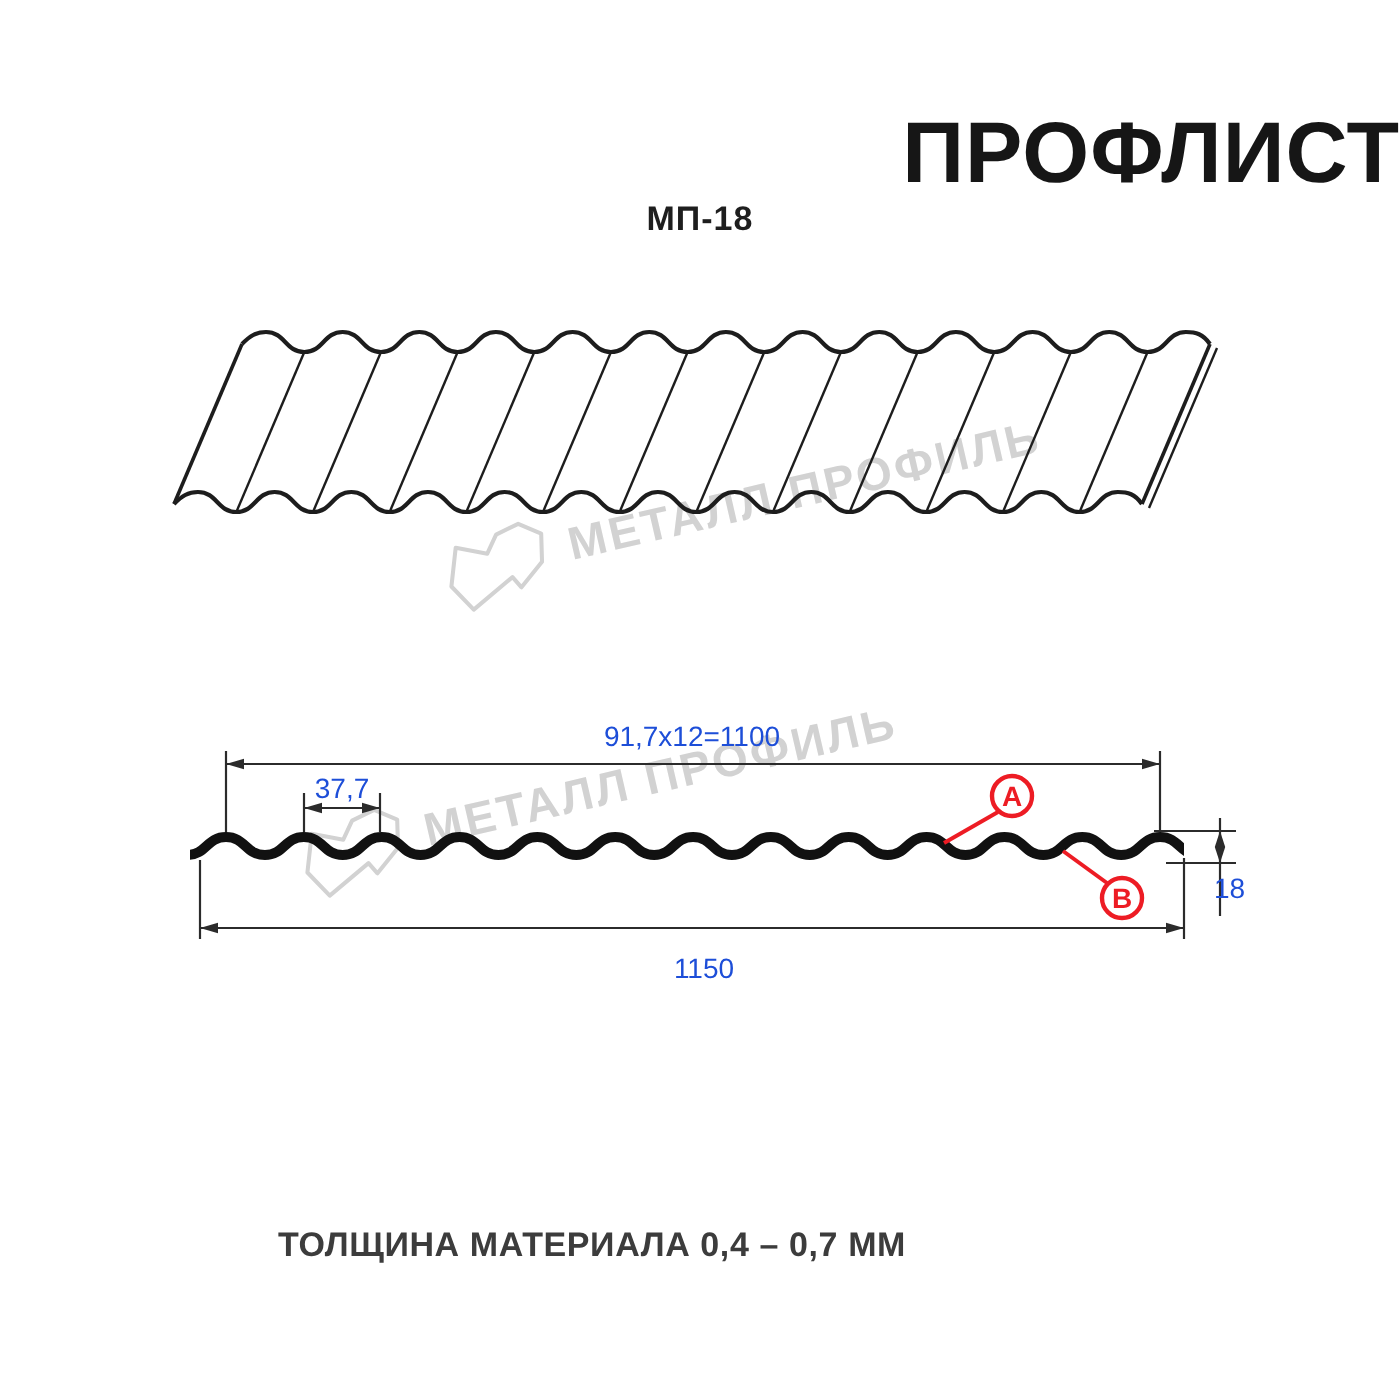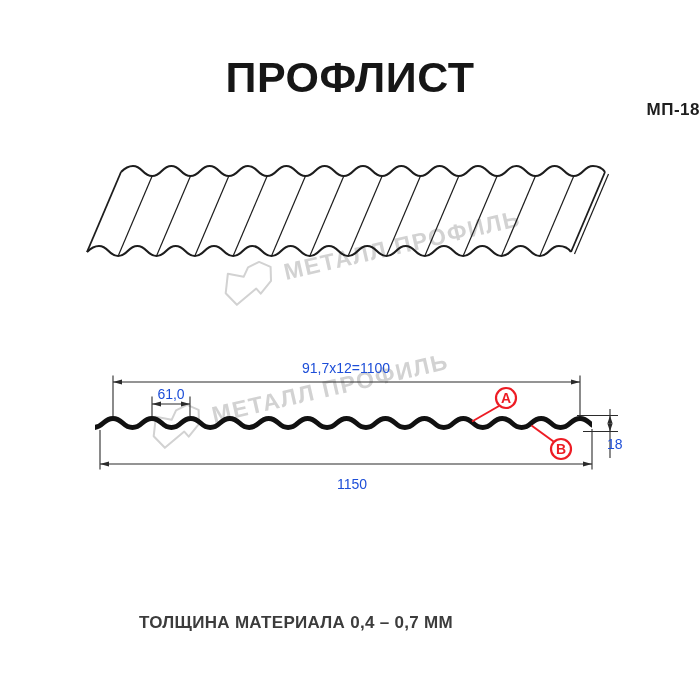--- a/index.html
+++ b/index.html
@@ -1,23 +1,23 @@
 <!DOCTYPE html>
 <html><head>
 <meta charset="utf-8">
 <style>
   html,body{margin:0;padding:0;}
   body{
     width:700px;height:700px;background:#ffffff;position:relative;overflow:hidden;
     font-family:"Liberation Sans",sans-serif;
   }
   .abs{position:absolute;}
-  .title{top:53px;left:0;width:700px;text-align:center;font-size:43px;font-weight:700;
+  .title{top:53px;left:0;width:700px;text-align:right;font-size:43px;font-weight:700;
          letter-spacing:.5px;color:#161616;}
-  .subtitle{top:100px;left:0;width:700px;text-align:right;font-size:17px;font-weight:600;
+  .subtitle{top:100px;left:0;width:700px;text-align:center;font-size:17px;font-weight:600;
          letter-spacing:.5px;color:#1e1e1e;}
   .footer-note{top:613px;left:0;width:592px;text-align:center;font-size:17px;font-weight:600;
          letter-spacing:.3px;color:#3c3c3c;}
   .wm{display:flex;align-items:center;gap:8px;transform:rotate(-13deg);transform-origin:0 50%;
       color:#d2d2d2;z-index:1;pointer-events:none;}
   .wm-text{font-size:23px;font-weight:700;letter-spacing:1.5px;white-space:nowrap;}
   .wm1{left:220px;top:264px;}
   .wm2{left:148px;top:407px;}
   svg.draw{left:0;top:0;z-index:2;}
   .dim-label{color:#1d4ed8;font-size:14px;text-align:center;z-index:3;}
@@ -94,19 +94,19 @@
       <circle cx="506" cy="398" r="10" fill="#ffffff" stroke="#ed1c24" stroke-width="2.2"></circle>
       <line x1="553.5" y1="441.5" x2="531.5" y2="425.5" stroke="#ed1c24" stroke-width="2"></line>
       <circle cx="561" cy="449" r="10" fill="#ffffff" stroke="#ed1c24" stroke-width="2.2"></circle>
     </g>
     <clipPath id="wclip">
       <rect x="95" y="398" width="497" height="50"></rect>
     </clipPath>
   </svg>
 
 <div class="abs dim-label" style="left:246px;top:360px;width:200px;">91,7x12=1100</div>
-<div class="abs dim-label" style="left:121px;top:386px;width:100px;">61,0</div>
+<div class="abs dim-label" style="left:121px;top:386px;width:100px;">37,7</div>
 <div class="abs dim-label" style="left:252px;top:444px;width:200px;margin-top:32px;">1150</div>
 <div class="abs dim-label" style="left:607px;top:436px;width:30px;text-align:left;">18</div>
 <div class="abs circ-label" style="left: 496px; top: 388px; color: rgb(237, 28, 36);">A</div>
 <div class="abs circ-label" style="left: 551px; top: 439px; color: rgb(237, 28, 36);">B</div>
 
 <div class="abs footer-note">ТОЛЩИНА МАТЕРИАЛА 0,4 – 0,7 ММ</div>
 
 </body></html>

